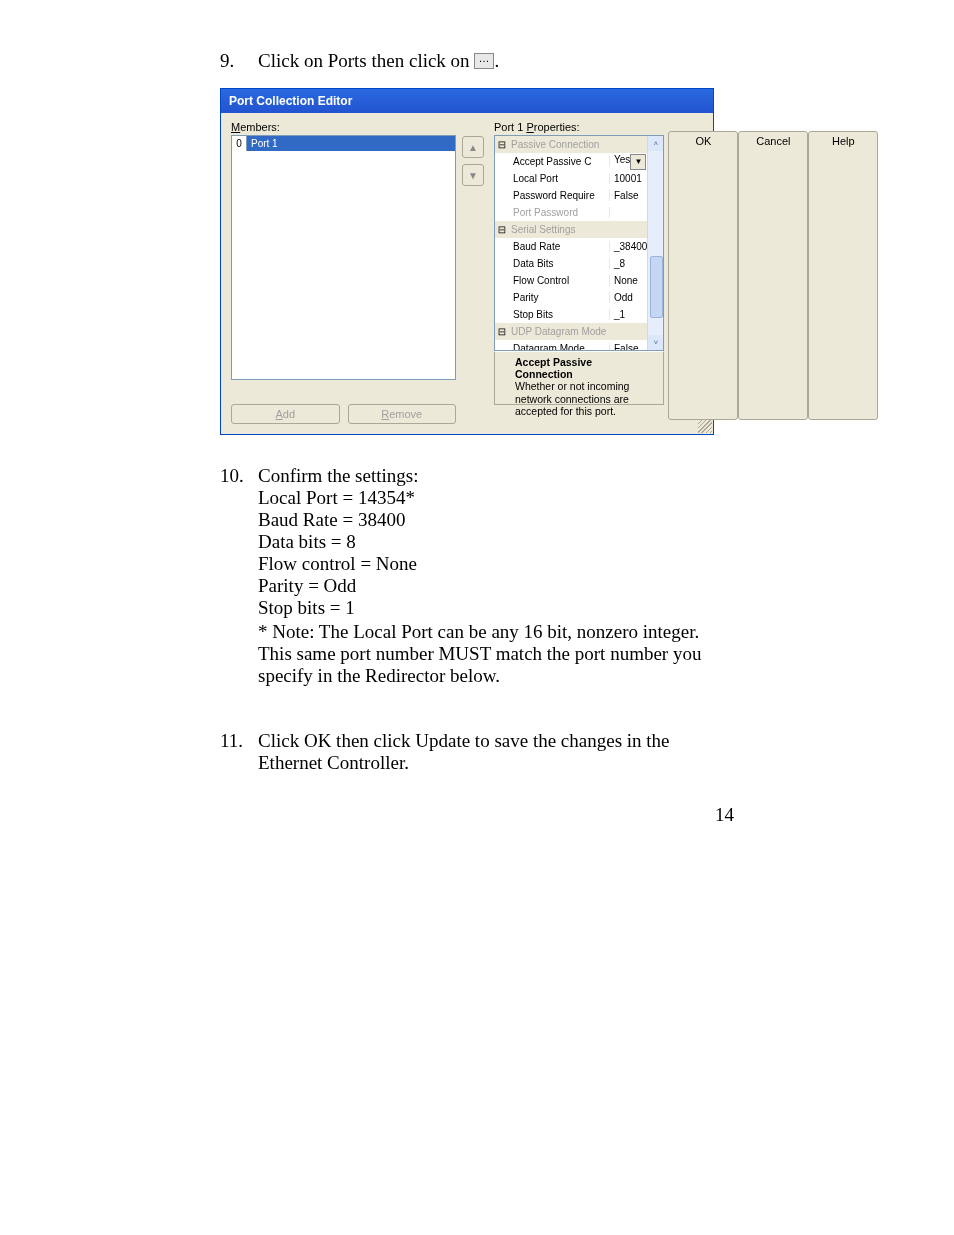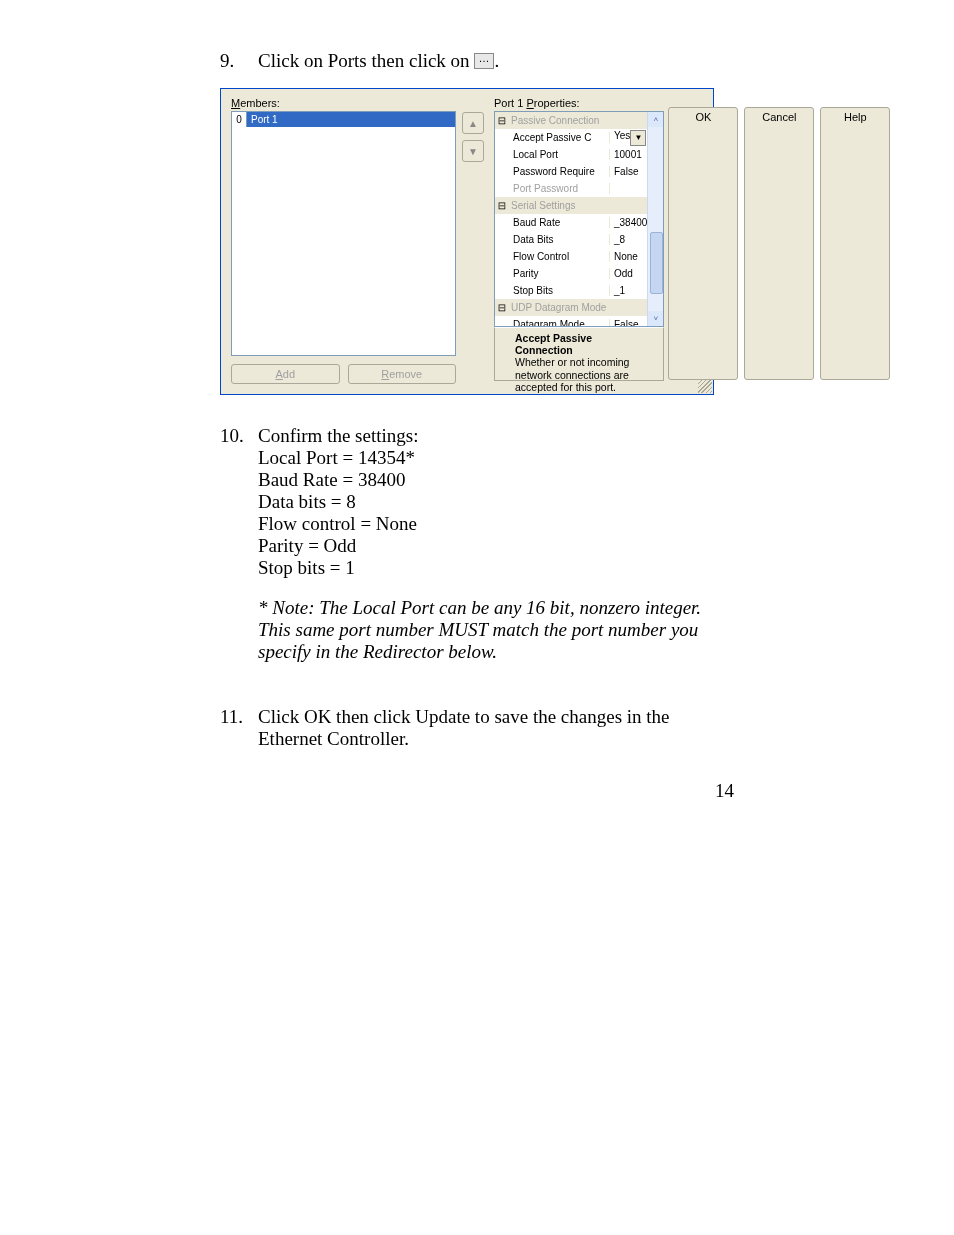--- a/index.html
+++ b/index.html
@@ -2,37 +2,37 @@
 <html><head>
 <meta charset="utf-8">
 <style>
   html,body{margin:0;padding:0;background:#fff;font-family:"Times New Roman",serif;color:#000;width:954px}
   .page{padding:50px 220px 60px 220px}
   .step-row{display:flex;margin-bottom:16px}
   .step-num{min-width:38px;font-size:19px}
   .step-text{font-size:19px}
   .ellipsis-icon{display:inline-block;width:18px;height:14px;border:1px solid #888;background:#e8e8e8;vertical-align:middle;position:relative;top:-2px}
   .ellipsis-icon::after{content:"…";font-size:11px;position:absolute;left:3px;top:-2px;font-family:sans-serif}
-  .note{font-style:italic;font-size:19px;margin-left:38px;margin-top:18px}
+  .note{font-size:19px;margin-left:38px;margin-top:2px}
   .pgnum{text-align:right;font-size:19px;margin-top:30px}
 
   
   .dlg-wrap{margin:10px 0 30px 0}
   .dlg{width:492px;background:#ece9d8;border:1px solid #0046c8;font-family:Tahoma,Arial,sans-serif;font-size:11px;position:relative}
   .titlebar{background:linear-gradient(#2a6ae0,#2353d0);color:#fff;font-weight:bold;font-size:12px;padding:5px 8px}
   .dlg-body{padding:8px 10px 10px 10px;display:flex;flex-direction:row}
   .top-area{display:flex}
   .left-col{width:225px}
   .lbl{font-size:11px;margin-bottom:2px}
   .lbl u{text-decoration:underline}
   .mem-list{border:1px solid #7f9db9;background:#fff;height:243px;position:relative}
   .mem-item{display:flex;align-items:stretch;height:15px}
   .mem-idx{width:14px;text-align:center;border-right:1px solid #7f9db9;font-size:10px;line-height:15px;background:#fff}
   .mem-name{flex:1;background:#316ac5;color:#fff;font-size:10px;line-height:15px;padding-left:4px}
-  .add-rem{display:flex;gap:8px;margin-top:8px}
+  .add-rem{display:flex;gap:8px;margin-top:24px}
   .btn{background:#ece9d8;border:1px solid #aca899;border-radius:3px;text-align:center;padding:3px 0;color:#a0a0a0;flex:1;font-size:11px}
   .btn u{text-decoration:underline}
   .mid-col{width:24px;padding-left:6px;padding-top:15px}
   .arrow-btn{width:20px;height:20px;background:#ece9d8;border:1px solid #aca899;border-radius:3px;margin-bottom:6px;display:flex;align-items:center;justify-content:center;font-size:10px;color:#888}
   .right-col{flex:1;padding-left:8px}
   .grid-box{border:1px solid #7f9db9;background:#fff;height:214px;position:relative;display:flex}
   .grid-inner{flex:1;overflow:hidden}
   .row{display:flex;height:17px;border-bottom:0px solid #f0f0f0;font-size:10px;align-items:center}
   .cat{background:#ece9d8;color:#a0a0a0;font-weight:normal}
   .cat .node{width:14px;text-align:center;color:#000;cursor:pointer}
@@ -40,39 +40,40 @@
   .prop-row .p-name{width:96px;padding-left:18px;border-right:1px solid #ece9d8;white-space:nowrap;overflow:hidden}
   .prop-row .p-val{flex:1;padding-left:4px;white-space:nowrap;overflow:hidden}
   .prop-row.dis .p-name{color:#a0a0a0}
   .prop-row .p-val .dd{float:right;width:14px;height:14px;background:#ece9d8;border:1px solid #888;margin-right:1px;font-size:8px;display:flex;align-items:center;justify-content:center}
   .vscroll{width:15px;background:#e6eefc;border-left:1px solid #cdd9ed;position:relative}
   .vscroll .arrow{height:15px;background:#dbe7fb;display:flex;align-items:center;justify-content:center;font-size:8px;color:#4b6ca8}
   .vscroll .thumb{position:absolute;left:2px;width:11px;background:#c5d6f2;border:1px solid #9ab3da;border-radius:2px}
   .desc{border:1px solid #aca899;border-top-color:#fff;background:#ece9d8;padding:4px 20px;height:44px}
   .desc-title{font-weight:bold;font-size:10.5px}
   .desc-text{font-size:10.5px;line-height:1.2}
-  .dlg-buttons{display:flex;justify-content:flex-end;gap:6px;padding:10px 4px 4px 4px}
+  .dlg-buttons{display:flex;justify-content:flex-end;padding:10px 4px 4px 4px}
   .dlg-btn{width:68px;text-align:center;padding:3px 0;background:#ece9d8;border:1px solid #aca899;border-radius:3px;font-size:11px}
   .resize{position:absolute;right:1px;bottom:1px;width:14px;height:14px;background:repeating-linear-gradient(135deg,#aca899 0,#aca899 1px,transparent 1px,transparent 3px)}
 </style>
 </head>
 <body>
 
 <div class="page">
 
   <div class="step-row">
     <div class="step-num">9.</div>
     <div class="step-text">
       <span>Click on Ports then click on </span>
       <span class="ellipsis-icon"></span><span>.</span>
     </div>
   </div>
 
   <div class="dlg-wrap">
     <div class="dlg">
+      <div class="titlebar">Port Collection Editor</div>
       <div class="dlg-body">
         <div class="top-area">
 
           <div class="left-col">
             <div class="lbl"><u>M</u>embers:</div>
             <div class="mem-list">
               <div class="mem-item">
                 <div class="mem-idx">0</div>
                 <div class="mem-name">Port 1</div>
               </div>

